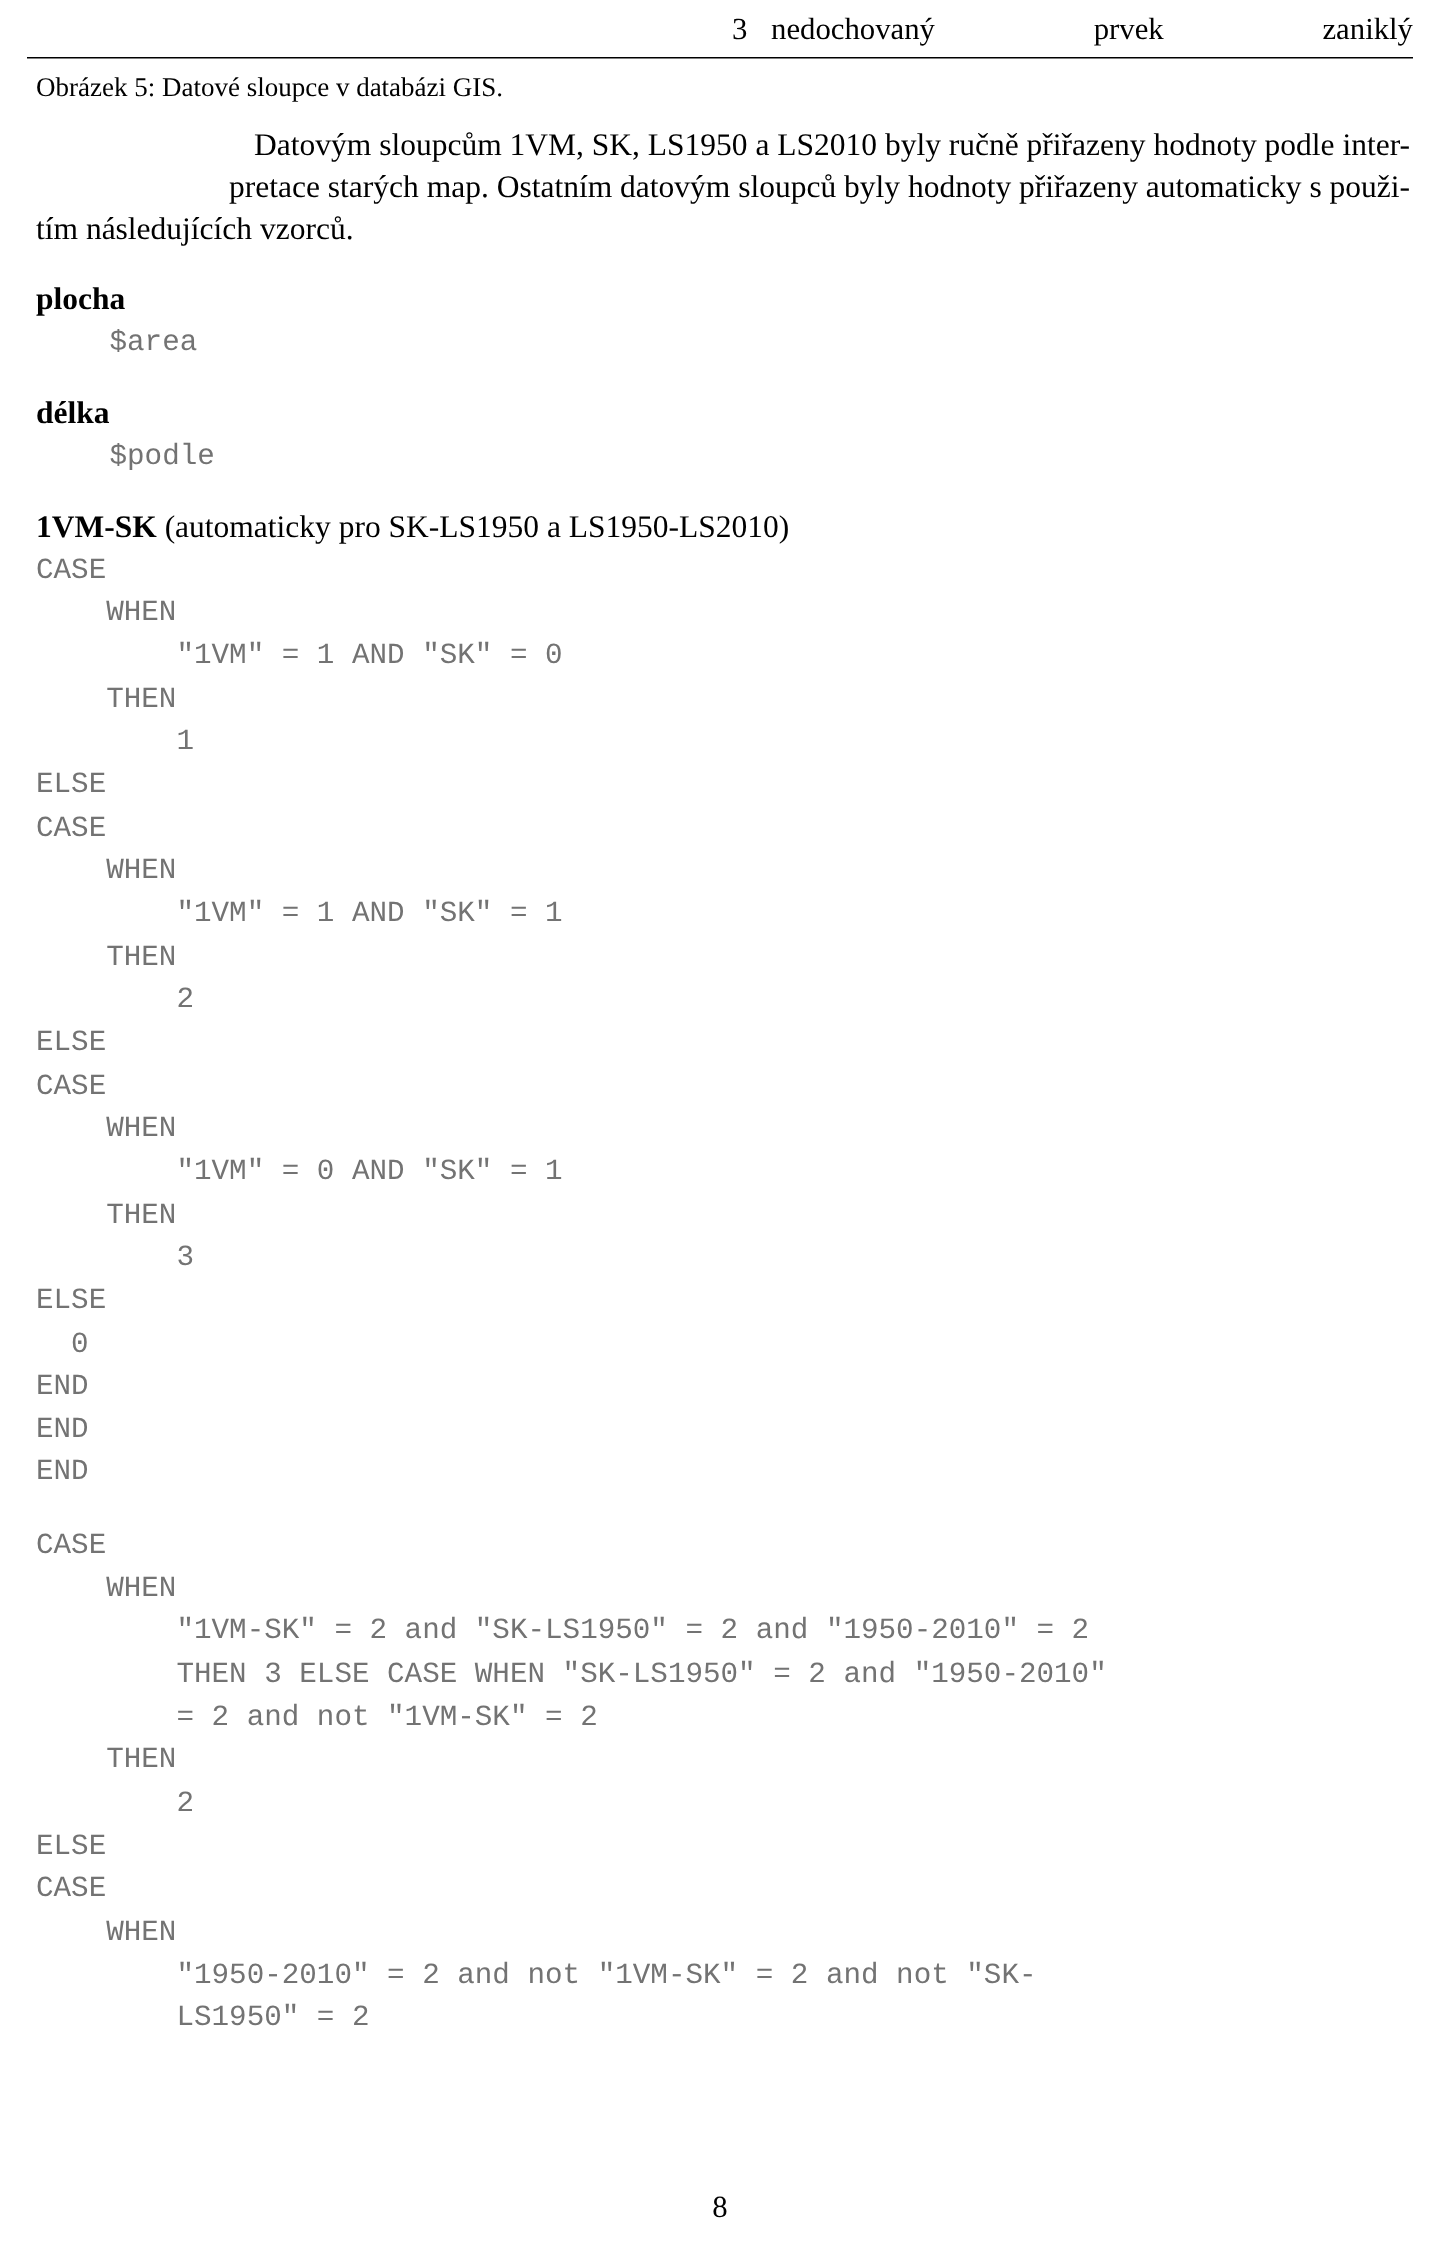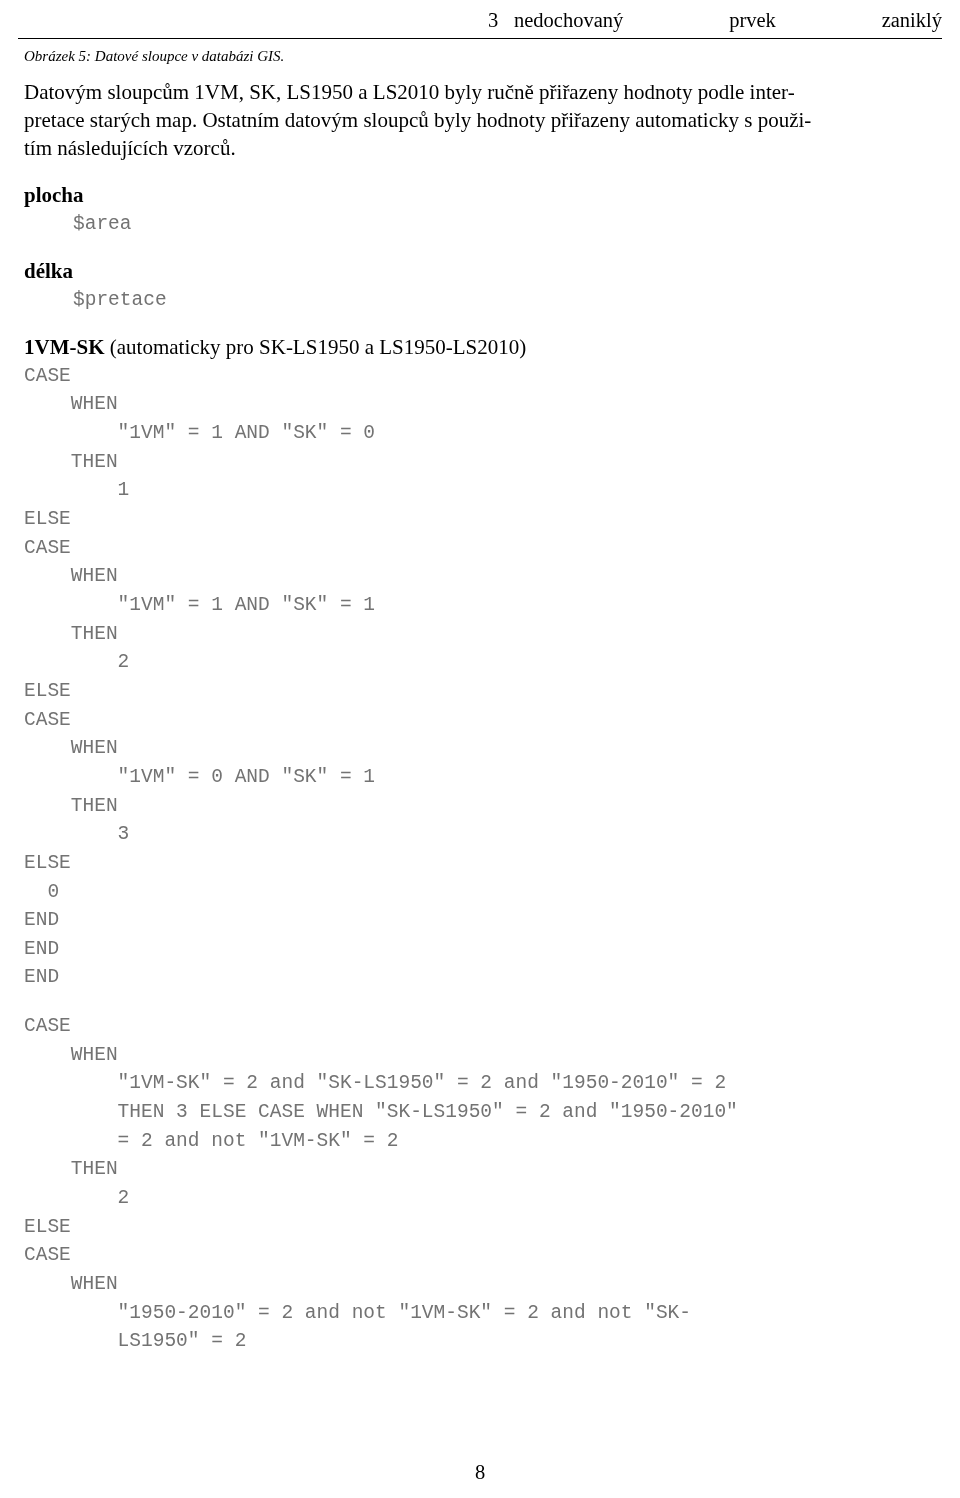--- a/index.html
+++ b/index.html
@@ -54,38 +54,37 @@
   }
   .header-rule {
     border: none;
     border-top: 1.6px solid #000;
     margin: 2px 0 0 0;
     width: 100%;
   }
 
   
   .caption {
-    font-style: italic;
-    font-size: 15px;
+    font-size: 18px;
     margin-top: 9px;
     padding-left: 6px;
   }
 
   
   .para {
     font-size: 21px;
     line-height: 1.33;
     text-align: justify;
     margin-top: 14px;
     padding: 0 2px 0 6px;
   }
   .para div { white-space: nowrap; }
   .para .justified {
     display: flex;
-    justify-content: flex-start;
+    justify-content: flex-end;
     white-space: nowrap;
   }
 
   
   .block { margin-top: 20px; padding-left: 6px; }
   .block-title {
     font-weight: bold;
     font-size: 21px;
     line-height: 1.3;
   }
@@ -142,21 +141,21 @@
     <div class="block-title">
       <span>plocha</span><span class="normal"></span>
     </div>
     <div class="code code-indent-1">$area</div>
   </div>
 
   <div class="block">
     <div class="block-title">
       <span>délka</span><span class="normal"></span>
     </div>
-    <div class="code code-indent-1">$pretace</div>
+    <div class="code code-indent-1">$podle</div>
   </div>
 
   <div class="block">
     <div class="block-title">
       <span>1VM-SK</span><span class="normal"> (automaticky pro SK-LS1950 a LS1950-LS2010)</span>
     </div>
     <div class="code">CASE
     WHEN
         "1VM" = 1 AND "SK" = 0
     THEN

